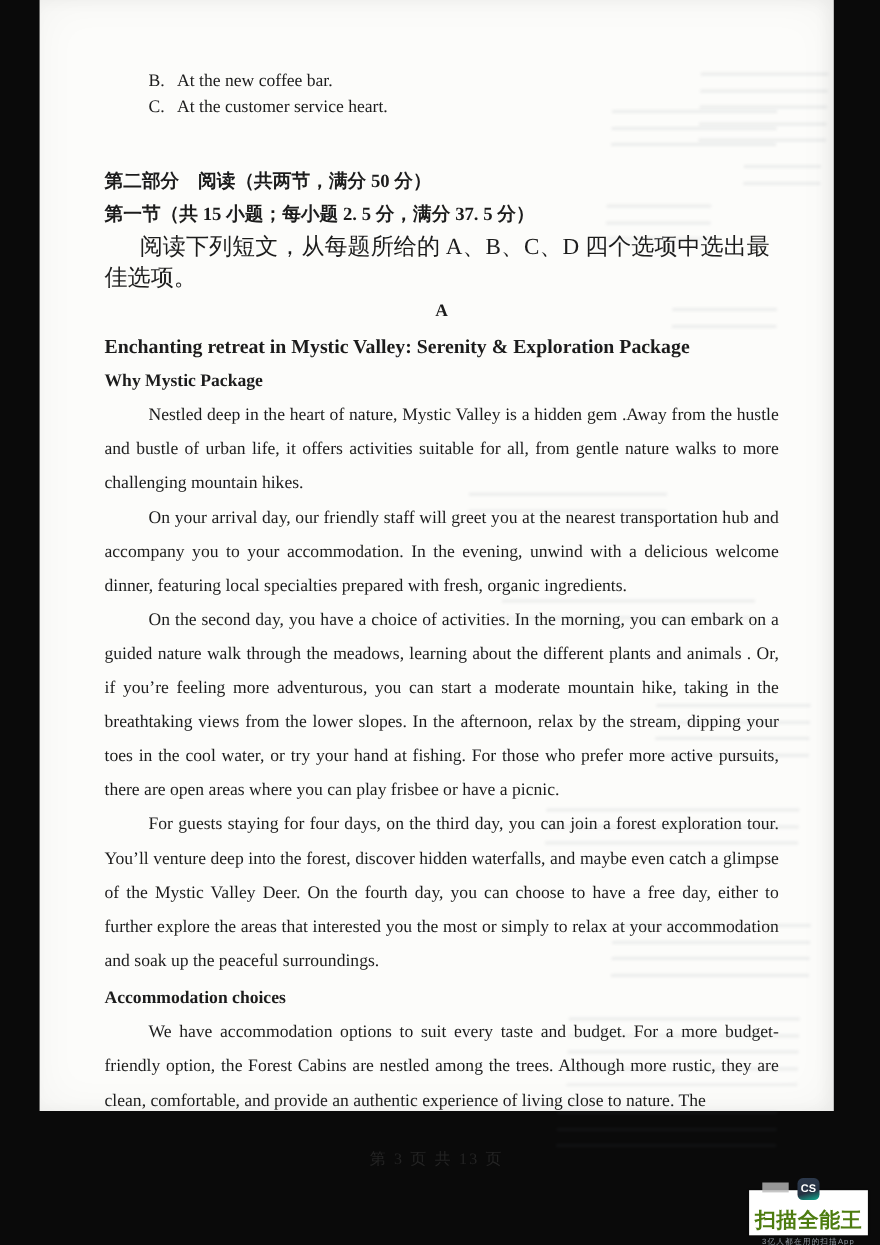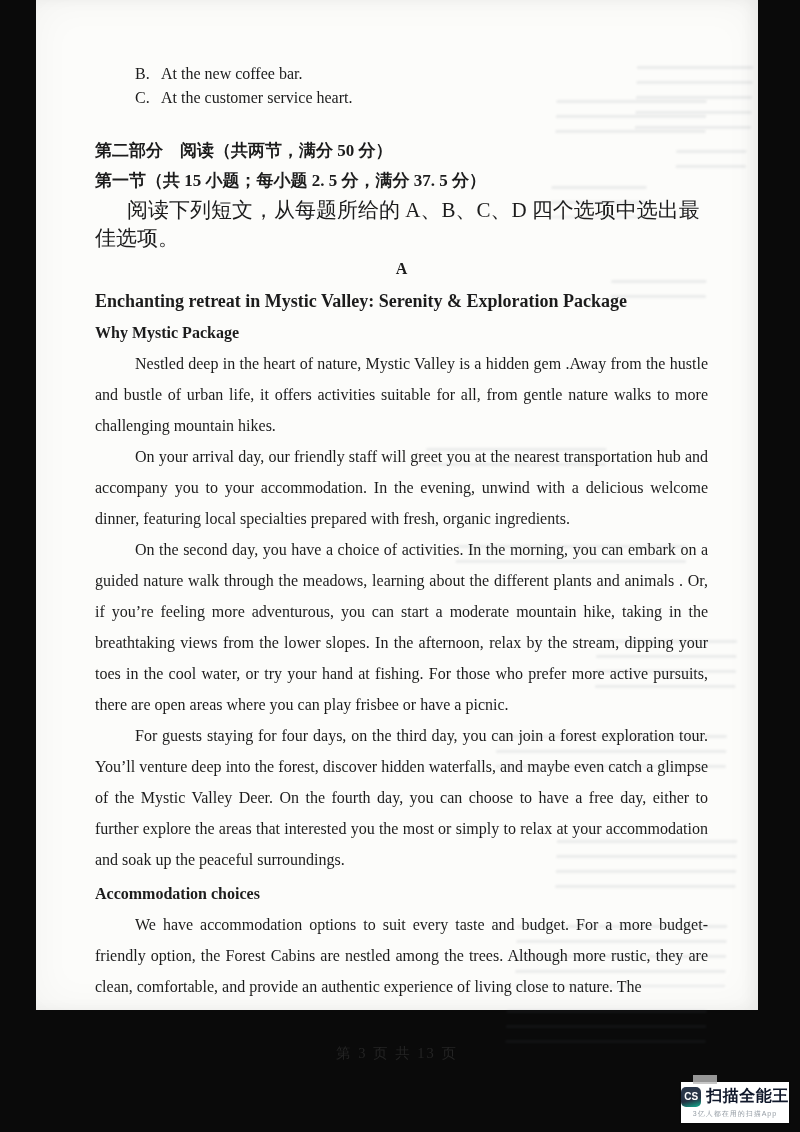--- a/index.html
+++ b/index.html
@@ -40,21 +40,21 @@
     width: 26px;
   }
   
   .cn-heading {
     margin: 0;
     font-size: 17px;
     font-weight: bold;
     line-height: 30px;
   }
   .cn-heading.first {
-    margin-top: 26px;
+    margin-top: 40px;
   }
   .cn-instructions {
     margin: 0;
     font-size: 21px;
     line-height: 28px;
     text-indent: 32px;
   }
   .passage-label {
     margin-top: 4px;
     text-align: center;
@@ -123,39 +123,40 @@
     left: 12px;
     width: 24px;
     height: 9px;
     background: #b9b9b9;
     opacity: 0.8;
   }
   .wm-row {
     display: flex;
     align-items: center;
     gap: 5px;
+    flex-direction: column;
   }
   .wm-icon {
     width: 20px;
     height: 20px;
     border-radius: 5px;
     background: linear-gradient(165deg, #2d3a4d 0%, #253142 62%, #11b091 100%);
     color: #ffffff;
     font-family: "Liberation Sans", sans-serif;
     font-weight: bold;
     font-size: 10px;
     display: flex;
     align-items: center;
     justify-content: center;
   }
   .wm-name {
     font-family: "Liberation Sans", sans-serif;
     font-weight: bold;
-    font-size: 16px;
-    color: #0f172a;
+    font-size: 19px;
+    color: #4d7c0f;
     letter-spacing: 0.5px;
   }
   .wm-tagline {
     margin-top: 2px;
     font-family: "Liberation Sans", sans-serif;
     font-size: 7px;
     color: #949ca4;
     letter-spacing: 1px;
   }
 </style>

